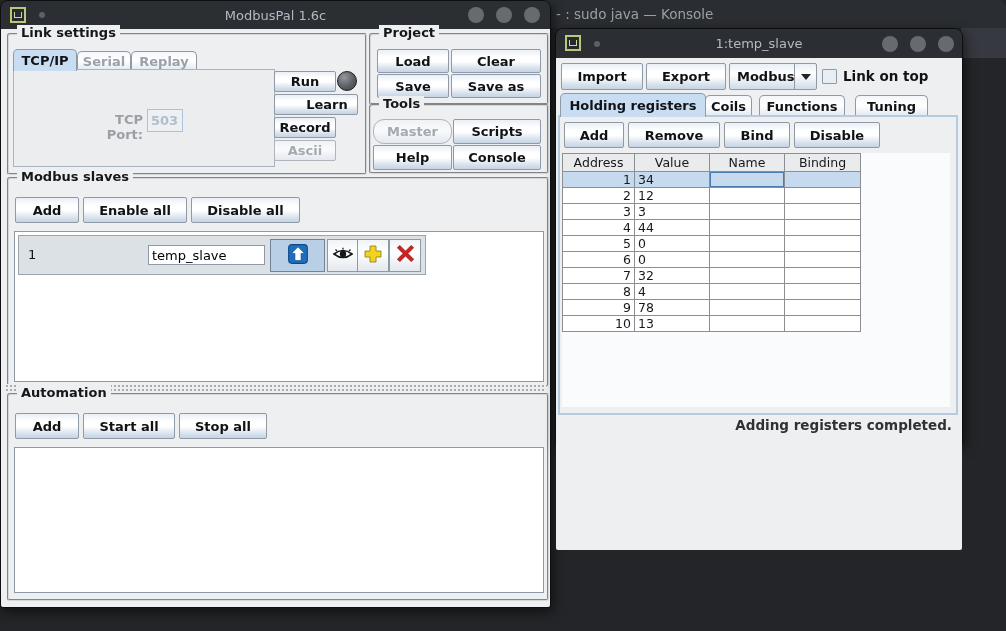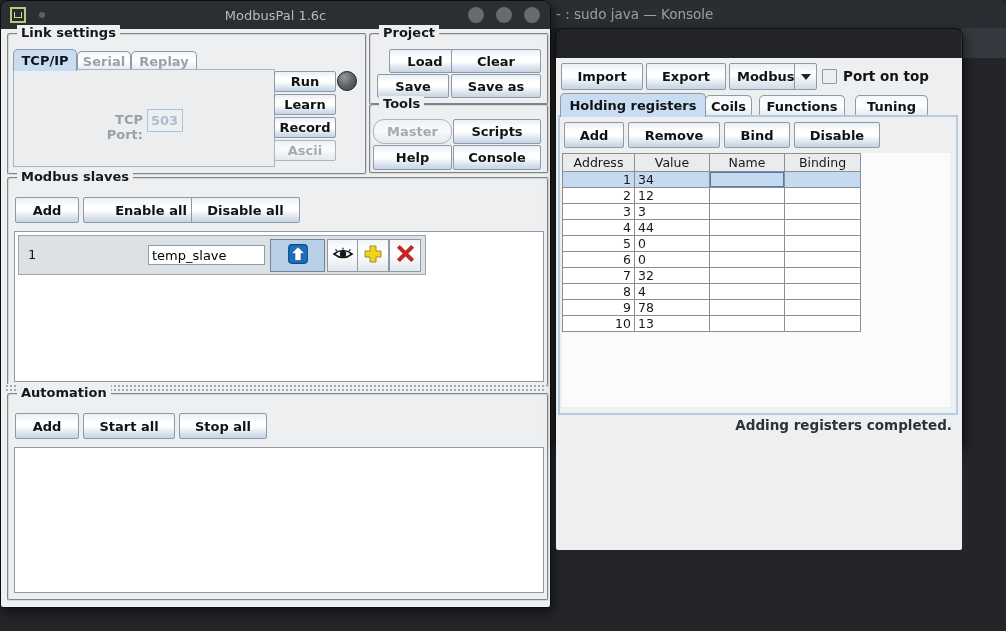--- a/index.html
+++ b/index.html
@@ -119,34 +119,34 @@
     <div class="tab disabled" style="left:130px;top:22px;width:64px;height:19px;">
       <span>Replay</span>
     </div>
     <div class="tab-panel" style="left:12px;top:40px;width:260px;height:96px;"></div>
     <div class="dim-label" style="left:80px;top:83px;width:62px;text-align:right;">TCP Port:</div>
     <input class="disabled-field" style="left: 146px; top: 80px; width: 36px; height: 23px;" disabled="" value="503">
     <div class="btn" style="left:273px;top:42px;width:60px;height:19px;">
       <span>Run</span>
     </div>
     <div class="led" style="left:336px;top:42px;"></div>
-    <div class="btn" style="left:273px;top:65px;width:60px;height:19px;">
+    <div class="btn" style="left:273px;top:65px;width:60px;height:19px;padding-left:22px;">
       <span>Learn</span>
     </div>
     <div class="btn" style="left:273px;top:88px;width:60px;height:19px;">
       <span>Record</span>
     </div>
     <div class="btn disabled" style="left:273px;top:111px;width:60px;height:19px;">
       <span>Ascii</span>
     </div>
 
     <div class="group" style="left:368px;top:4px;width:176px;height:68px;">
       <div class="group-title">Project</div>
     </div>
-    <div class="btn" style="left:376px;top:20px;width:70px;height:22px;margin-left:12px;">
+    <div class="btn" style="left:376px;top:20px;width:70px;height:22px;">
       <span>Load</span>
     </div>
     <div class="btn" style="left:450px;top:20px;width:88px;height:22px;">
       <span>Clear</span>
     </div>
     <div class="btn" style="left:376px;top:45px;width:70px;height:22px;">
       <span>Save</span>
     </div>
     <div class="btn" style="left:450px;top:45px;width:88px;height:22px;">
       <span>Save as</span>
@@ -167,21 +167,21 @@
     <div class="btn" style="left:452px;top:116px;width:86px;height:23px;">
       <span>Console</span>
     </div>
 
     <div class="group" style="left:6px;top:148px;width:538px;height:206px;">
       <div class="group-title">Modbus slaves</div>
     </div>
     <div class="btn" style="left:14px;top:168px;width:62px;height:24px;">
       <span>Add</span>
     </div>
-    <div class="btn" style="left:82px;top:168px;width:102px;height:24px;padding-left:16px;">
+    <div class="btn" style="left:82px;top:168px;width:102px;height:24px;">
       <span>Enable all</span>
     </div>
     <div class="btn" style="left:190px;top:168px;width:107px;height:24px;">
       <span>Disable all</span>
     </div>
     <div class="white-panel" style="left:13px;top:202px;width:528px;height:149px;">
       <div class="slave-panel" style="left:3px;top:3px;width:406px;height:38px;">
         <div class="slave-id">1</div>
         <input class="text-field" style="left: 129px; top: 9px; width: 117px; height: 20px;" value="temp_slave">
         <div class="icon-btn pressed" style="left:251px;top:3px;width:53px;height:31px;">
@@ -231,36 +231,48 @@
       <span>Start all</span>
     </div>
     <div class="btn" style="left:178px;top:384px;width:86px;height:24px;">
       <span>Stop all</span>
     </div>
     <div class="white-panel" style="left:13px;top:418px;width:528px;height:144px;"></div>
   </div>
 </div>
 
 <div class="window" style="left:555px;top:28px;width:406px;height:415px;">
+  <div class="titlebar" style="height:29px;">
+    <div class="win-icon" style="top:6px;">
+        <div class="glyph"></div>
+      </div>
+    <div class="tb-dot" style="top:12px;"></div>
+    <div class="win-title">1:temp_slave</div>
+    <div class="win-buttons" style="right:8px;top:7px;">
+      <div class="circle-btn"></div>
+      <div class="circle-btn"></div>
+      <div class="circle-btn"></div>
+    </div>
+  </div>
   <div class="win-body" style="top:29px;height:492px;border-radius:0 0 2px 2px;">
 
     <div class="btn" style="left:5px;top:5px;width:80px;height:25px;">
       <span>Import</span>
     </div>
     <div class="btn" style="left:90px;top:5px;width:78px;height:25px;">
       <span>Export</span>
     </div>
     <div class="combo" style="left:173px;top:5px;width:86px;height:25px;">
       <div class="combo-text">Modbus</div>
       <div class="combo-arrow">
         <div class="tri"></div>
       </div>
     </div>
     <div class="checkbox" style="left:266px;top:11px;"></div>
-    <div class="cb-label" style="left:287px;top:10px;">Port on top</div>
+    <div class="cb-label" style="left:287px;top:10px;">Link on top</div>
 
     <div class="tab selected" style="left:4px;top:35px;width:144px;height:23px;z-index:2;">
       <span>Holding registers</span>
     </div>
     <div class="tab" style="left:149px;top:37px;width:45px;height:21px;">
       <span>Coils</span>
     </div>
     <div class="tab" style="left:203px;top:37px;width:84px;height:21px;">
       <span>Functions</span>
     </div>

